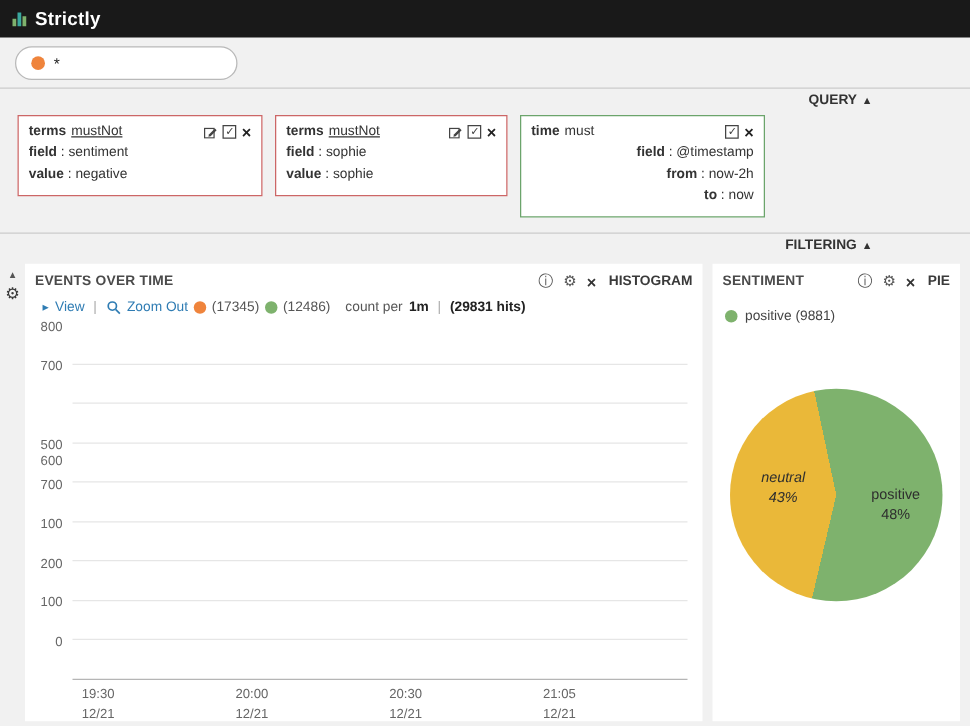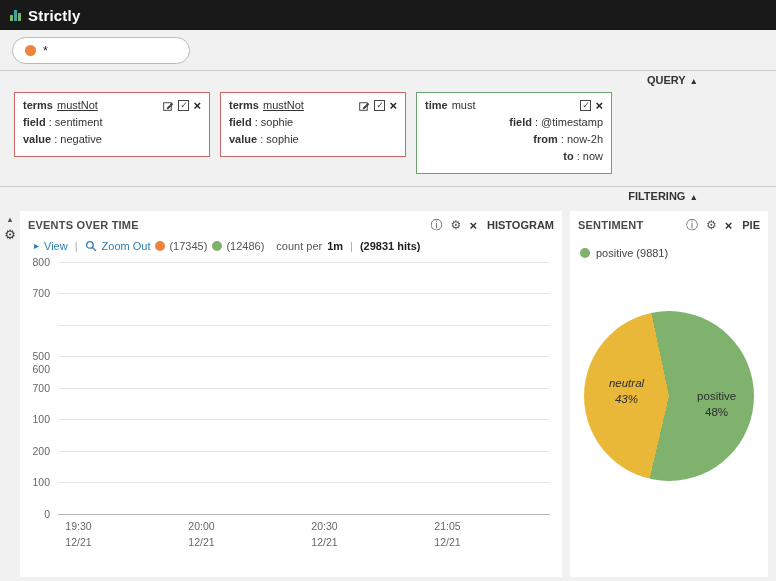--- a/index.html
+++ b/index.html
@@ -65,21 +65,21 @@
   .sep { color: #aaa; margin: 0 2px; }
   .legend-row .dot { width: 10px; height: 10px; }
   .series { display: inline-flex; align-items: center; gap: 4px; cursor: pointer; }
   .cnt { color: #555; }
   .cp { margin-left: 7px; color: #555; }
   b.interval, b.hits { color: #222; }
   
   .chart { display: flex; padding: 8px 12px 0 2px; }
   .y-axis { width: 36px; position: relative; height: 252px; font-size: 10.5px; color: #666; flex: none; }
   .ytick { position: absolute; right: 8px; }
-  .plot-col { flex: 1; }
+  .plot-col { flex: 1; margin-top: 29px; }
   .plot { position: relative; height: 252px; }
   .gridline { position: absolute; left: 0; right: 0; height: 1px; background: #e6e6e6; }
   .gridline.baseline { background: #b5b5b5; }
   .bars { position: absolute; left: 2px; right: 2px; top: 0; bottom: 0; display: flex; align-items: flex-end; gap: 1px; }
   .bar { flex: 1; display: flex; flex-direction: column; justify-content: flex-end; }
   .seg { width: 100%; }
   .x-axis { position: relative; height: 36px; font-size: 10.5px; color: #666; }
   .xtick { position: absolute; top: 4px; transform: translateX(-50%); text-align: center; line-height: 1.55; }
   
   .pie-legend { padding: 10px 10px 0; font-size: 11px; color: #444; }

